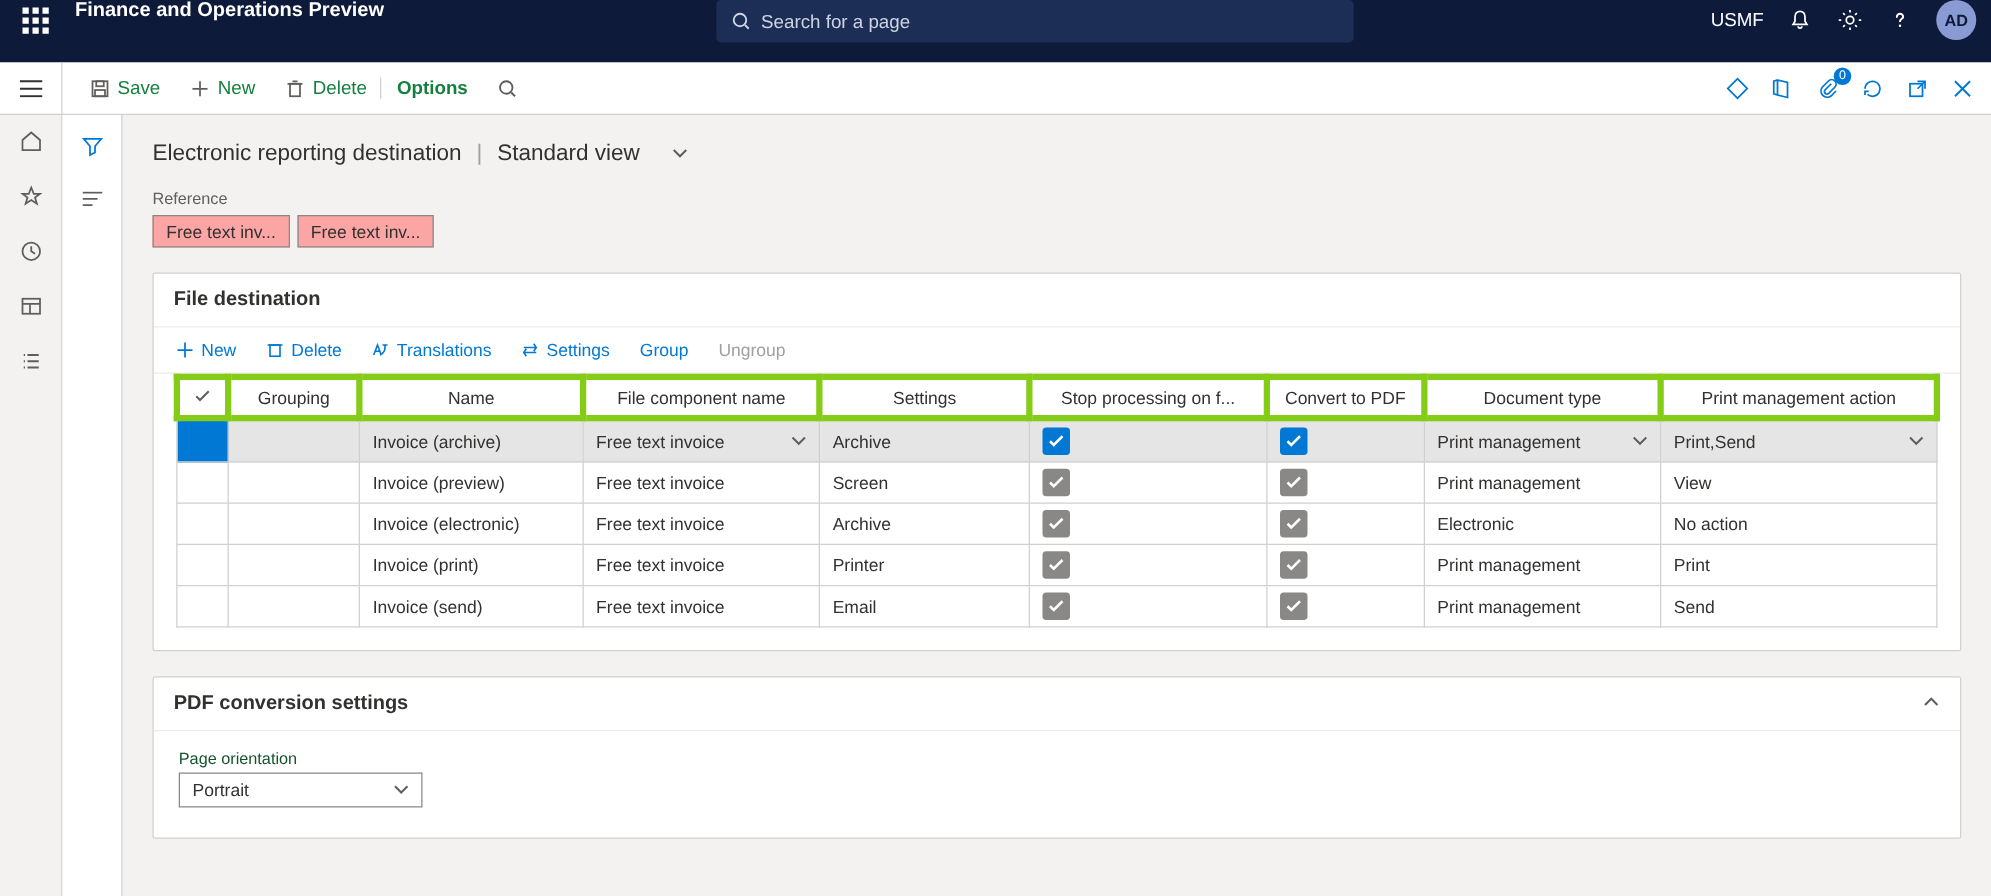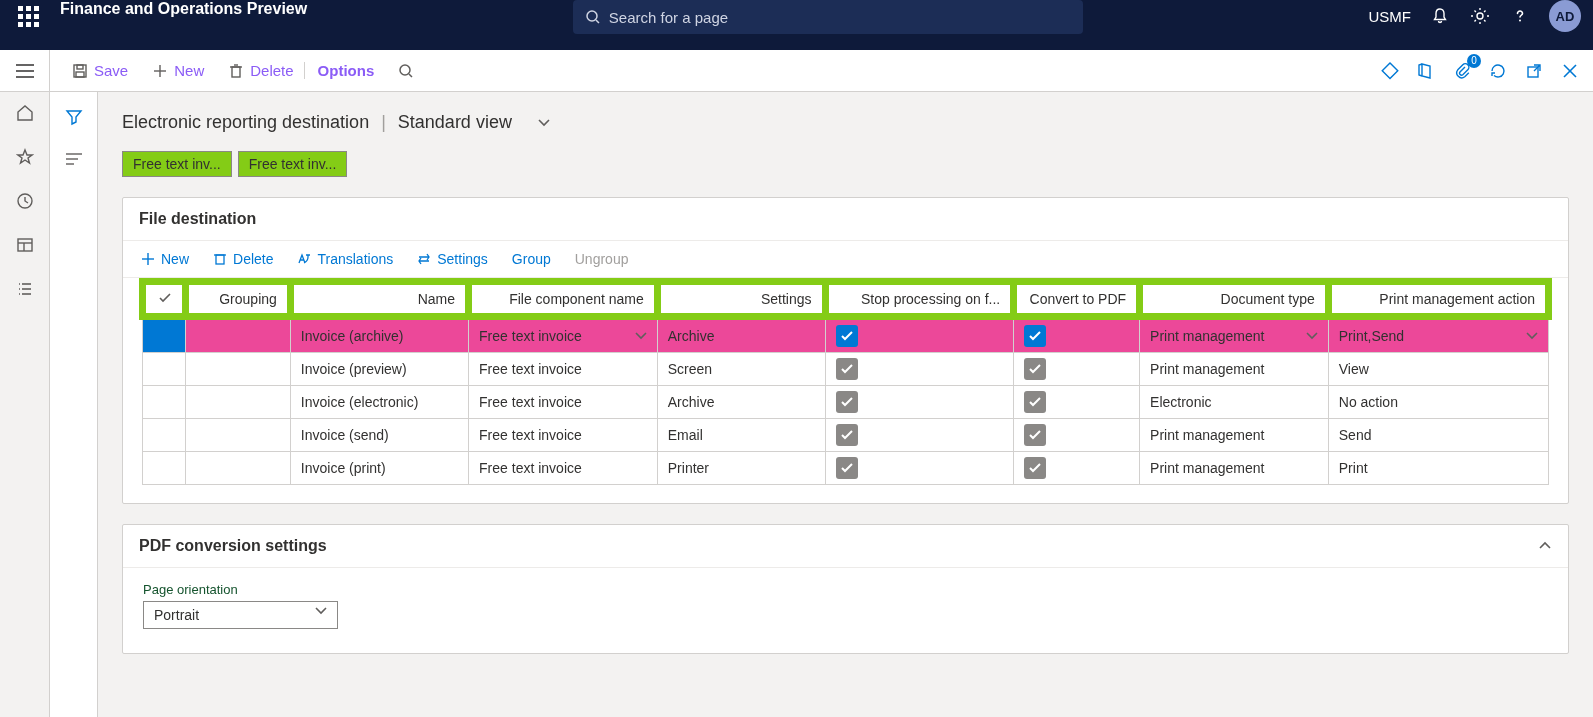--- a/index.html
+++ b/index.html
@@ -17,21 +17,21 @@
 .search-box span { color: #cfd4e3; font-size: 15px; }
 .header-right { display: flex; align-items: center; gap: 18px; }
 .header-right .entity { font-size: 15px; font-weight: 400; }
 .header-icon { width: 22px; height: 22px; display: flex; align-items: center; justify-content: center; cursor: pointer; }
 .avatar { width: 32px; height: 32px; border-radius: 50%; background: #8a9bd4; color: #0e1a3a; display: flex; align-items: center; justify-content: center; font-weight: 600; font-size: 13px; }
 
 
 .action-bar { background: #fff; height: 42px; display: flex; align-items: center; border-bottom: 1px solid #d2d0ce; }
 .hamburger { width: 50px; height: 42px; display: flex; align-items: center; justify-content: center; border-right: 1px solid #d2d0ce; cursor: pointer; }
 .action-buttons { display: flex; align-items: center; padding: 0 12px; gap: 4px; }
-.action-btn { display: flex; align-items: center; gap: 6px; padding: 6px 10px; cursor: pointer; font-size: 15px; color: #8b5cf6; }
+.action-btn { display: flex; align-items: center; gap: 6px; padding: 6px 10px; cursor: pointer; font-size: 15px; color: #15803d; }
 .action-btn.options { font-weight: 600; position: relative; }
 .action-btn.options::before { content: ""; position: absolute; left: -4px; top: 6px; bottom: 6px; width: 1px; background: #d2d0ce; }
 .action-bar-right { margin-left: auto; display: flex; align-items: center; padding: 0 12px; gap: 14px; }
 .action-bar-right .ic { color: #0078d4; cursor: pointer; width: 22px; height: 22px; display:flex; align-items:center; justify-content:center; }
 .attach-badge { position: relative; }
 .attach-badge .badge { position: absolute; top: -6px; right: -8px; background: #0078d4; color: #fff; border-radius: 10px; font-size: 10px; width: 14px; height: 14px; display:flex; align-items:center; justify-content:center; }
 
 
 .left-rail { width: 50px; background: #f3f2f1; border-right: 1px solid #d2d0ce; display: flex; flex-direction: column; align-items: center; padding-top: 10px; gap: 22px; }
 .rail-icon { width: 22px; height: 22px; cursor: pointer; display:flex; align-items:center; justify-content:center; color:#605e5c; }
@@ -41,55 +41,55 @@
 .filter-rail { width: 48px; background: #fff; border-right: 1px solid #d2d0ce; display: flex; flex-direction: column; align-items: center; padding-top: 14px; gap: 20px; }
 .filter-rail .fi { cursor:pointer; color:#0078d4; width:22px; height:22px; display:flex; align-items:center; justify-content:center;}
 .filter-rail .fi.gray { color:#605e5c; }
 .content { flex: 1; overflow: auto; padding: 20px 24px; }
 .breadcrumb { display: flex; align-items: center; gap: 12px; font-size: 18px; color: #323130; margin-bottom: 18px; }
 .breadcrumb .sep { color: #a19f9d; }
 .breadcrumb .view { display: flex; align-items: center; gap: 25px; cursor: pointer; }
 
 .ref-label { font-size: 13px; color: #605e5c; margin-bottom: 6px; }
 .ref-pills { display: flex; gap: 6px; margin-bottom: 20px; }
-.pill { border: 1px solid #8a8886; padding: 4px 10px; font-size: 14px; background: #84cc16; cursor: pointer; max-width: 130px; overflow:hidden; white-space:nowrap; text-overflow:ellipsis; }
+.pill { border: 1px solid #8a8886; padding: 4px 10px; font-size: 14px; background: #fca5a5; cursor: pointer; max-width: 130px; overflow:hidden; white-space:nowrap; text-overflow:ellipsis; }
 
 .card { background: #fff; border: 1px solid #d2d0ce; border-radius: 2px; margin-bottom: 20px; }
 .card-header { padding: 12px 16px; font-weight: 600; font-size: 16px; border-bottom: 1px solid #edebe9; display:flex; align-items:center; }
 .card-header .chev { margin-left:auto; cursor:pointer; color:#605e5c; }
 .card-toolbar { display: flex; align-items: center; gap: 4px; padding: 6px 8px; border-bottom: 1px solid #edebe9; }
 .tb-btn { display: flex; align-items: center; gap: 6px; padding: 4px 10px; font-size: 14px; color: #0078d4; cursor: pointer; }
 .tb-btn.gray { color: #a19f9d; cursor: default; }
 
 
 table.grid { border-collapse: collapse; width: calc(100% - 32px); margin: 0 16px 18px 16px; border: 1px solid #d2d0ce; }
-table.grid th { background: #fff; border: 7px solid #84cc16; padding: 6px 10px; text-align: right; font-weight: 400; font-size: 14px; color: #323130; }
+table.grid th { background: #fff; border: 5px solid #84cc16; padding: 6px 10px; text-align: center; font-weight: 400; font-size: 14px; color: #323130; }
 table.grid td { border: 1px solid #d2d0ce; padding: 5px 10px; font-size: 14px; height: 33px; }
-table.grid tr.selected td { background: #ec4899; }
+table.grid tr.selected td { background: #e5e5e5; }
 table.grid tr.selected td:first-child { background: #0078d4; }
 .chk { width:22px; height:22px; border-radius:3px; display:inline-flex; align-items:center; justify-content:center; }
 .chk.on { background:#0078d4; }
 .chk.on.gray { background:#8a8886; }
 .chk svg { stroke:#fff; }
 .cell-dd { display:flex; align-items:center; justify-content:space-between; }
 .cell-dd svg { color:#605e5c; cursor:pointer; }
 th.sel { width:32px; }
 th.grp { width:100px; }
 th.name { width:170px; }
 th.fcomp { width:180px; }
 th.sett { width:160px; }
 th.stop { width:180px; }
 th.conv { width:120px; }
 th.doct { width:180px; }
 th.pma { width:210px;margin-left:33px; }
 
 
 .pdf-body { padding: 14px 20px 24px; }
 .fld-label { font-size: 13px; color: #14532d; margin-bottom: 4px; }
-.select-box { border: 1px solid #8a8886; padding: 5px 10px; width: 195px; display:flex; align-items:flex-start; justify-content:space-between; cursor:pointer; background:#fff; }
+.select-box { border: 1px solid #8a8886; padding: 5px 10px; width: 195px; display:flex; align-items:center; justify-content:space-between; cursor:pointer; background:#fff; }
 </style>
 </head>
 <body>
 
 <div class="top-header">
   <div class="waffle">
     <div class="waffle-grid">
         <span></span>
         <span></span>
         <span></span>
@@ -272,20 +272,21 @@
       <span>Electronic reporting destination</span>
       <span class="sep">|</span>
       <span class="view">
         <span>Standard view</span>
         <svg width="14" height="10" viewBox="0 0 14 10">
             <path d="M2 2l5 5 5-5" stroke="#605e5c" stroke-width="1.6" fill="none"></path>
           </svg>
       </span>
     </div>
 
+    <div class="ref-label">Reference</div>
     <div class="ref-pills">
       <div class="pill">Free text inv...</div>
       <div class="pill">Free text inv...</div>
     </div>
 
     <div class="card">
       <div class="card-header">
         <span>File destination</span>
       </div>
       <div class="card-toolbar">
@@ -438,76 +439,76 @@
               </td>
               <td>
                 <div class="cell-dd">
                   <span>No action</span>
                 </div>
               </td>
             </tr>
             <tr>
               <td></td>
               <td></td>
-              <td>Invoice (send)</td>
+              <td>Invoice (print)</td>
               <td>
                 <div class="cell-dd">
                   <span>Free text invoice</span>
                 </div>
               </td>
-              <td>Email</td>
+              <td>Printer</td>
               <td><span class="chk on gray">
                   <svg width="14" height="12" viewBox="0 0 14 12">
                     <path d="M2 6l3 3 7-7" stroke="#fff" stroke-width="2" fill="none"></path>
                   </svg>
                 </span></td>
               <td><span class="chk on gray">
                   <svg width="14" height="12" viewBox="0 0 14 12">
                     <path d="M2 6l3 3 7-7" stroke="#fff" stroke-width="2" fill="none"></path>
                   </svg>
                 </span></td>
               <td>
                 <div class="cell-dd">
                   <span>Print management</span>
                 </div>
               </td>
               <td>
                 <div class="cell-dd">
-                  <span>Send</span>
+                  <span>Print</span>
                 </div>
               </td>
             </tr>
             <tr>
               <td></td>
               <td></td>
-              <td>Invoice (print)</td>
+              <td>Invoice (send)</td>
               <td>
                 <div class="cell-dd">
                   <span>Free text invoice</span>
                 </div>
               </td>
-              <td>Printer</td>
+              <td>Email</td>
               <td><span class="chk on gray">
                   <svg width="14" height="12" viewBox="0 0 14 12">
                     <path d="M2 6l3 3 7-7" stroke="#fff" stroke-width="2" fill="none"></path>
                   </svg>
                 </span></td>
               <td><span class="chk on gray">
                   <svg width="14" height="12" viewBox="0 0 14 12">
                     <path d="M2 6l3 3 7-7" stroke="#fff" stroke-width="2" fill="none"></path>
                   </svg>
                 </span></td>
               <td>
                 <div class="cell-dd">
                   <span>Print management</span>
                 </div>
               </td>
               <td>
                 <div class="cell-dd">
-                  <span>Print</span>
+                  <span>Send</span>
                 </div>
               </td>
             </tr>
           </tbody>
       </table>
     </div>
 
     <div class="card">
       <div class="card-header">
         <span>PDF conversion settings</span>

